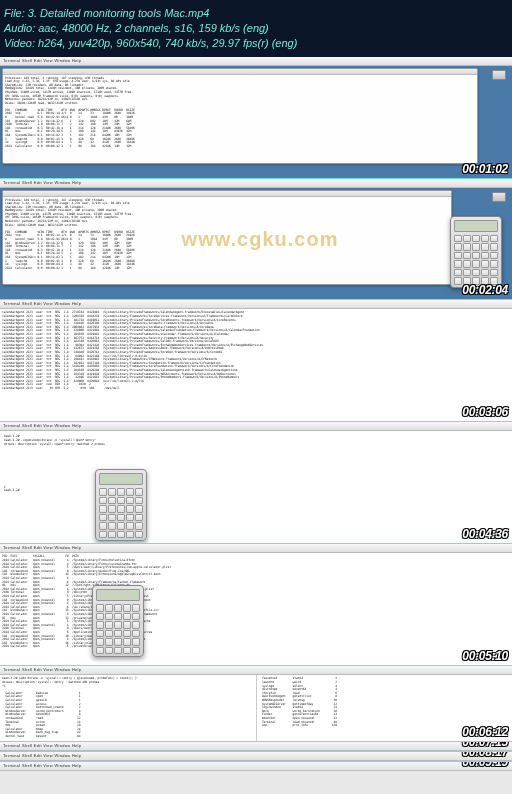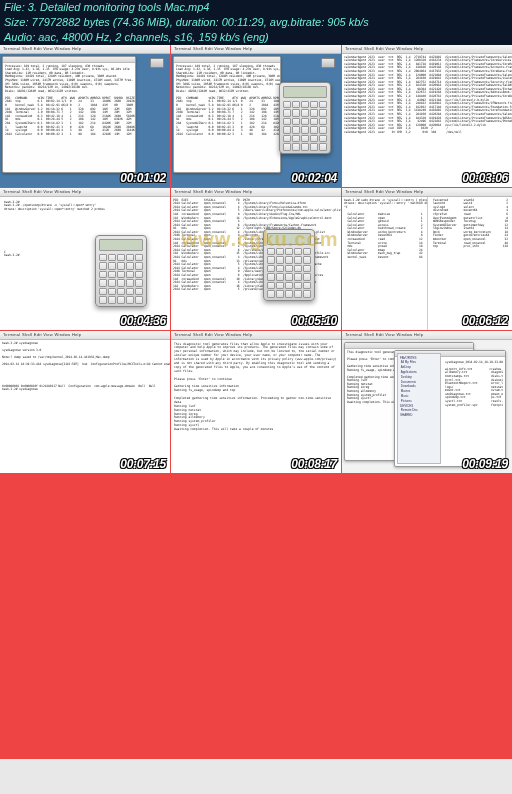--- a/index.html
+++ b/index.html
@@ -6,34 +6,34 @@
   body {
     width: 512px;
     height: 794px;
     background: #e8e8e8;
     font-family: Arial, sans-serif;
     overflow: hidden;
   }
   .header {
     background: #0a1628;
     color: #6eedd8;
-    padding: 0 4px;
+    padding: 6px 4px;
     font-size: 11px;
     font-style: italic;
     line-height: 1.35;
     font-weight: 500;
   }
   .grid {
     display: grid;
-    grid-template-columns: 1fr 1fr 1fr;
+    grid-template-columns: 1fr;
     grid-template-rows: repeat(5, 1fr);
     width: 512px;
     height: 714px;
     gap: 1px;
-    background: #ef4444;
+    background: #5eead4;
   }
   .cell {
     position: relative;
     background: #e8e8e8;
     overflow: hidden;
   }
   .menubar {
     height: 9px;
     background: linear-gradient(#f8f8f8, #e0e0e0);
     border-bottom: 1px solid #bbb;
@@ -205,22 +205,22 @@
     line-height: 1.6;
     padding: 2px;
     color: #335;
   }
 </style>
 </head>
 <body>
 
 <div class="header">
   <div>File: 3. Detailed monitoring tools Mac.mp4</div>
-  <div>Size: 77972882 bytes (74.36 MiB), duration: 00:11:29, avg.bitrate: 905 kb/s</div>
   <div>Audio: aac, 48000 Hz, 2 channels, s16, 159 kb/s (eng)</div>
+  <div>Video: h264, yuv420p, 960x540, 740 kb/s, 29.97 fps(r) (eng)</div>
 </div>
 
 <div class="watermark">www.cgku.com</div>
 
 <div class="grid">
 
   <div class="cell">
     <div class="menubar">Terminal  Shell  Edit  View  Window  Help</div>
     <div class="desktop-blue">
       <div class="hd-icon"></div>

